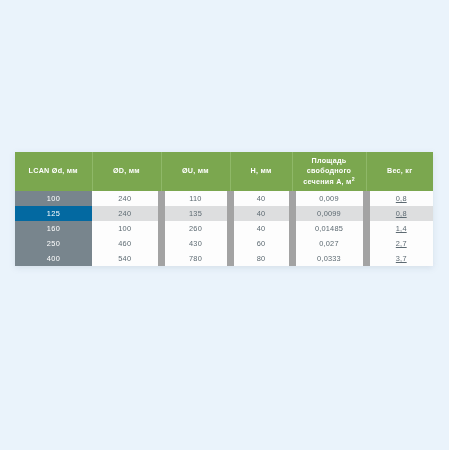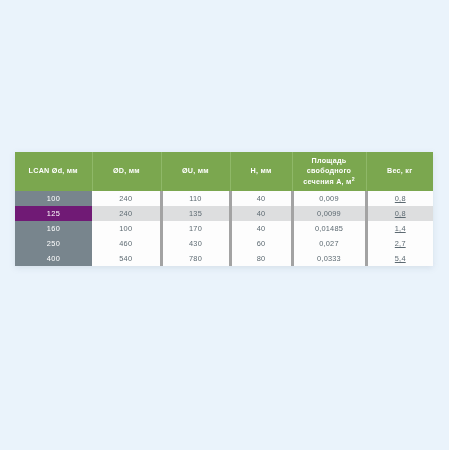--- a/index.html
+++ b/index.html
@@ -61,39 +61,39 @@
   }
   thead th:last-child { border-right: none; margin-left: 27px; }
 
   tbody td {
     font-size: 7.4px;
     text-align: center;
     vertical-align: middle;
     height: 15px;
     color: #5d6a72;
     letter-spacing: 0.2px;
-    border-right: 3px solid #a3a3a3;
+    border-right: 7px solid #a3a3a3;
     box-sizing: border-box;
   }
   tbody td:last-child { border-right: none; text-decoration: underline; }
 
   tbody td.idcol {
     background: #78858d;
     color: #ffffff;
     font-weight: normal;
     border-right: none;
     letter-spacing: 0.4px;
   }
 
   tbody tr.odd td { background: #fdfdfd; }
   tbody tr.even td { background: #dddedf; }
   tbody tr.odd td.idcol,
   tbody tr.even td.idcol { background: #78858d; }
 
-  tbody tr.even td.idcol { background: #701a75; }
+  tbody tr.even td.idcol { background: #0369a1; }
 
   sup.unit-sup {
     font-size: 5.2px;
     vertical-align: super;
     line-height: 0;
   }
 </style>
 </head>
 <body>
 
@@ -132,38 +132,38 @@
           <td class="idcol">125</td>
           <td>240</td>
           <td>135</td>
           <td>40</td>
           <td>0,0099</td>
           <td>0,8</td>
         </tr>
         <tr class="odd">
           <td class="idcol">160</td>
           <td>100</td>
-          <td>170</td>
+          <td>260</td>
           <td>40</td>
           <td>0,01485</td>
           <td>1,4</td>
         </tr>
         <tr class="odd">
           <td class="idcol">250</td>
           <td>460</td>
           <td>430</td>
           <td>60</td>
           <td>0,027</td>
           <td>2,7</td>
         </tr>
         <tr class="odd">
           <td class="idcol">400</td>
           <td>540</td>
           <td>780</td>
           <td>80</td>
           <td>0,0333</td>
-          <td>5,4</td>
+          <td>3,7</td>
         </tr>
       </tbody>
     </table>
   </div>
 
 </div>
 
 </body></html>

